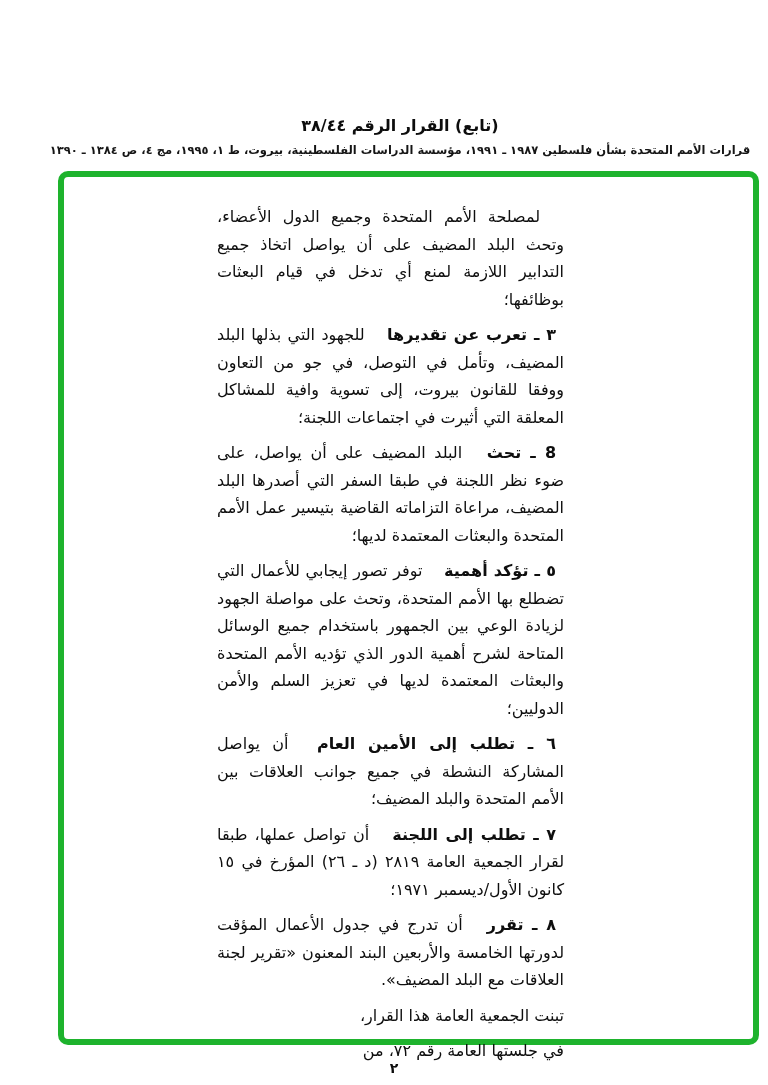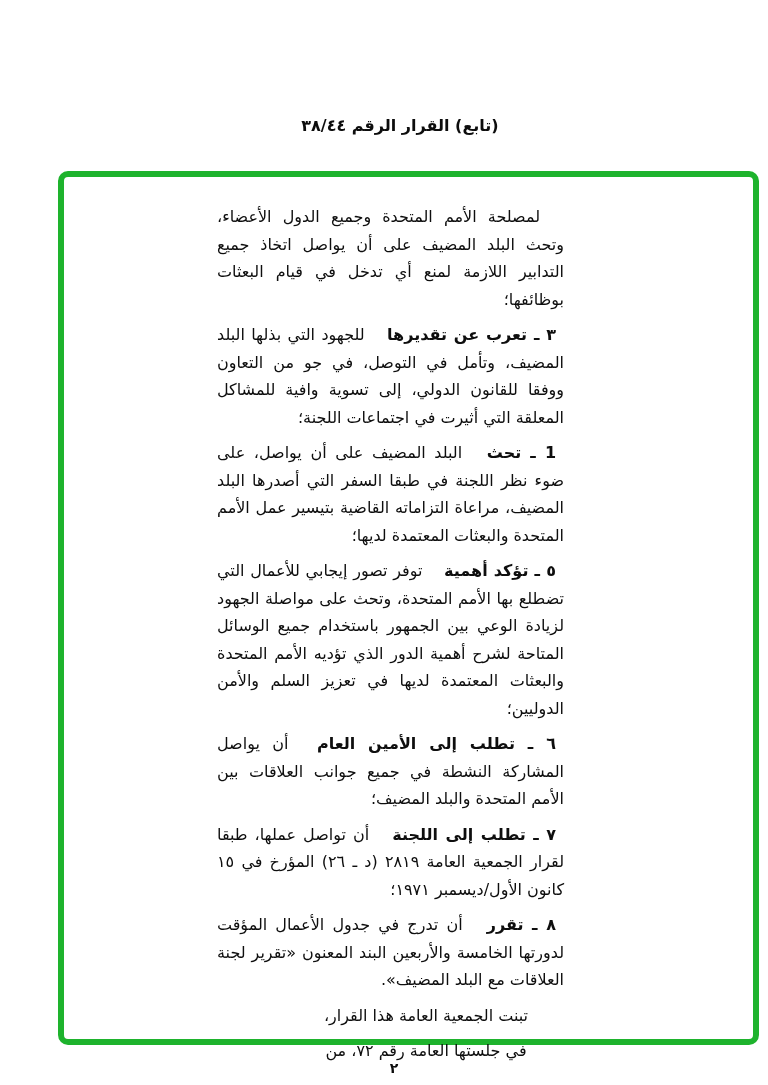--- a/index.html
+++ b/index.html
@@ -52,21 +52,21 @@
     line-height: 27.5px;
     color: #0e0e0e;
   }
   .para { text-align: justify; }
   .para .lead { font-weight: bold; }
   .closing-note {
     width: 292px;
     margin: 4px 0 0 auto;
     direction: rtl;
   }
-  .closing-line { text-align: center; }
+  .closing-line { text-align: right; }
   .closing-line.centered { text-align: center; }
   .separator-rule {
     width: 190px;
     height: 2px;
     background: #1c1c1c;
     margin: 22px 58px 0 auto;
   }
   .page-number {
     position: absolute;
     left: 0;
@@ -76,28 +76,29 @@
     font-size: 14px;
     font-weight: bold;
     color: #0d0d0d;
   }
 </style>
 </head>
 <body>
 
 <header class="page-header">
   <div class="doc-title">(تابع) القرار الرقم ٣٨/٤٤</div>
+  <div class="doc-source">قرارات الأمم المتحدة بشأن فلسطين ١٩٨٧ ـ ١٩٩١، مؤسسة الدراسات الفلسطينية، بيروت، ط ١، ١٩٩٥، مج ٤، ص ١٣٨٤ ـ ١٣٩٠</div>
 </header>
 
 <div class="content-frame"></div>
 
 <main class="body-text">
   <p class="para"><span class="lead"></span><span>لمصلحة الأمم المتحدة وجميع الدول الأعضاء، وتحث البلد المضيف على أن يواصل اتخاذ جميع التدابير اللازمة لمنع أي تدخل في قيام البعثات بوظائفها؛</span></p>
-  <p class="para"><span class="lead">٣ ـ تعرب عن تقديرها</span><span> للجهود التي بذلها البلد المضيف، وتأمل في التوصل، في جو من التعاون ووفقا للقانون الدولي، إلى تسوية وافية للمشاكل المعلقة التي أثيرت في اجتماعات اللجنة؛</span></p>
-  <p class="para"><span class="lead">1 ـ تحث</span><span> البلد المضيف على أن يواصل، على ضوء نظر اللجنة في طبقا السفر التي أصدرها البلد المضيف، مراعاة التزاماته القاضية بتيسير عمل الأمم المتحدة والبعثات المعتمدة لديها؛</span></p>
+  <p class="para"><span class="lead">٣ ـ تعرب عن تقديرها</span><span> للجهود التي بذلها البلد المضيف، وتأمل في التوصل، في جو من التعاون ووفقا للقانون بيروت، إلى تسوية وافية للمشاكل المعلقة التي أثيرت في اجتماعات اللجنة؛</span></p>
+  <p class="para"><span class="lead">8 ـ تحث</span><span> البلد المضيف على أن يواصل، على ضوء نظر اللجنة في طبقا السفر التي أصدرها البلد المضيف، مراعاة التزاماته القاضية بتيسير عمل الأمم المتحدة والبعثات المعتمدة لديها؛</span></p>
   <p class="para"><span class="lead">٥ ـ تؤكد أهمية</span><span> توفر تصور إيجابي للأعمال التي تضطلع بها الأمم المتحدة، وتحث على مواصلة الجهود لزيادة الوعي بين الجمهور باستخدام جميع الوسائل المتاحة لشرح أهمية الدور الذي تؤديه الأمم المتحدة والبعثات المعتمدة لديها في تعزيز السلم والأمن الدوليين؛</span></p>
   <p class="para"><span class="lead">٦ ـ تطلب إلى الأمين العام</span><span> أن يواصل المشاركة النشطة في جميع جوانب العلاقات بين الأمم المتحدة والبلد المضيف؛</span></p>
   <p class="para"><span class="lead">٧ ـ تطلب إلى اللجنة</span><span> أن تواصل عملها، طبقا لقرار الجمعية العامة ٢٨١٩ (د ـ ٢٦) المؤرخ في ١٥ كانون الأول/ديسمبر ١٩٧١؛</span></p>
   <p class="para"><span class="lead">٨ ـ تقرر</span><span> أن تدرج في جدول الأعمال المؤقت لدورتها الخامسة والأربعين البند المعنون «تقرير لجنة العلاقات مع البلد المضيف».</span></p>
 
   <div class="closing-note">
     <div class="closing-line">تبنت الجمعية العامة هذا القرار،</div>
     <div class="closing-line">في جلستها العامة رقم ٧٢، من</div>
   </div>
 

